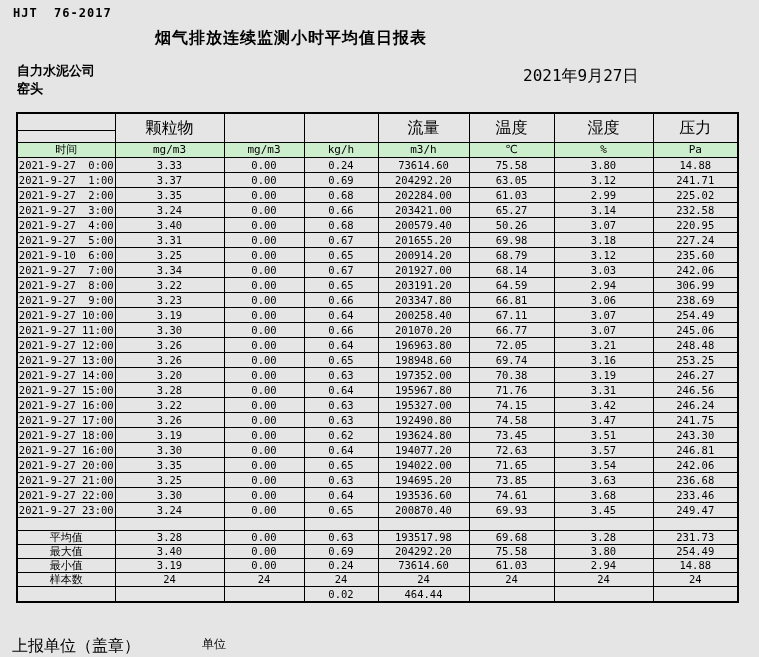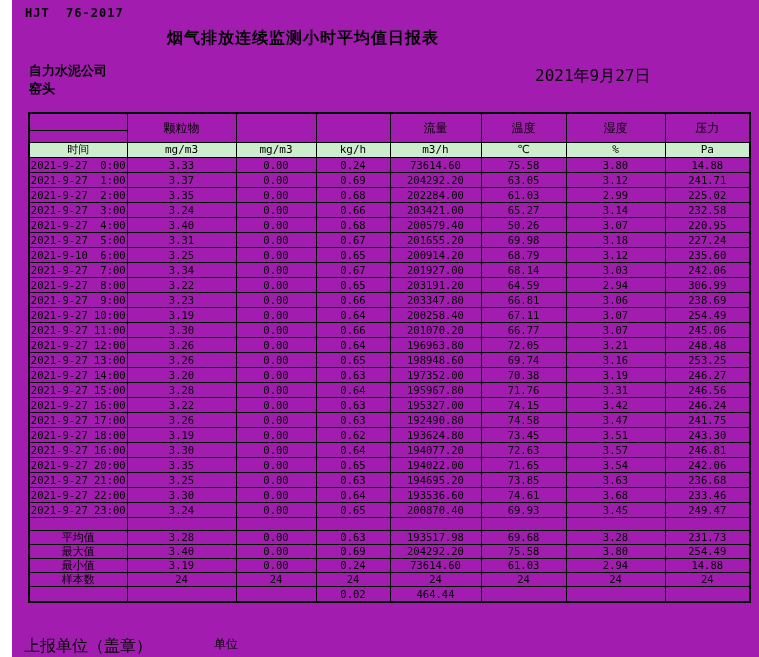--- a/index.html
+++ b/index.html
@@ -1,37 +1,37 @@
 <!DOCTYPE html>
 <html><head>
 <meta charset="utf-8">
 <style>
   html,body{margin:0;padding:0;}
   body{
     width:759px;height:657px;background:#ffffff;color:#000;
     font-family:"DejaVu Sans Mono","DejaVu Sans",monospace;
     position:relative;overflow:hidden;
   }
-  .page{position:absolute;inset:0;background:#a21caf;margin-left:12px;}
+  .page{position:absolute;inset:0;background:#e5e5e5;}
   .doc-code{position:absolute;left:13px;top:6px;font-weight:bold;font-size:12px;letter-spacing:1px;white-space:pre;}
   .title{position:absolute;left:155px;top:28px;font-weight:bold;font-size:16px;letter-spacing:1px;}
   .company{position:absolute;left:17px;top:62px;font-weight:bold;font-size:13px;}
   .location{position:absolute;left:17px;top:80px;font-weight:bold;font-size:13px;}
   .date{position:absolute;left:523px;top:66px;font-size:16px;}
 
   table.report{
     position:absolute;left:16px;top:112px;width:721px;
     border-collapse:collapse;table-layout:fixed;
     border:2px solid #000;font-size:10.5px;
   }
   table.report td{
     border:1px solid #000;padding:0;text-align:center;
     overflow:hidden;white-space:pre;line-height:14px;height:14px;
   }
-  tr.gh td{height:16px;line-height:16px;font-size:12px;text-align:center;}
+  tr.gh td{height:16px;line-height:16px;font-size:16px;text-align:center;}
   tr.gh2 td{height:11px;line-height:11px;}
   tr.units td{background:#cdeecd;height:14px;font-size:11px;}
   tr.dr td{height:14px;}
   tr.er td{height:12px;}
   tr.sr td{height:13px;line-height:13px;}
   tr.tr-total td{height:14px;}
   td.tcol{text-align:right;padding-right:3px;}
   td.label{text-align:right;padding-right:4px;font-size:11px;}
   td.total-label{position:relative;}
   td.total-label span{

